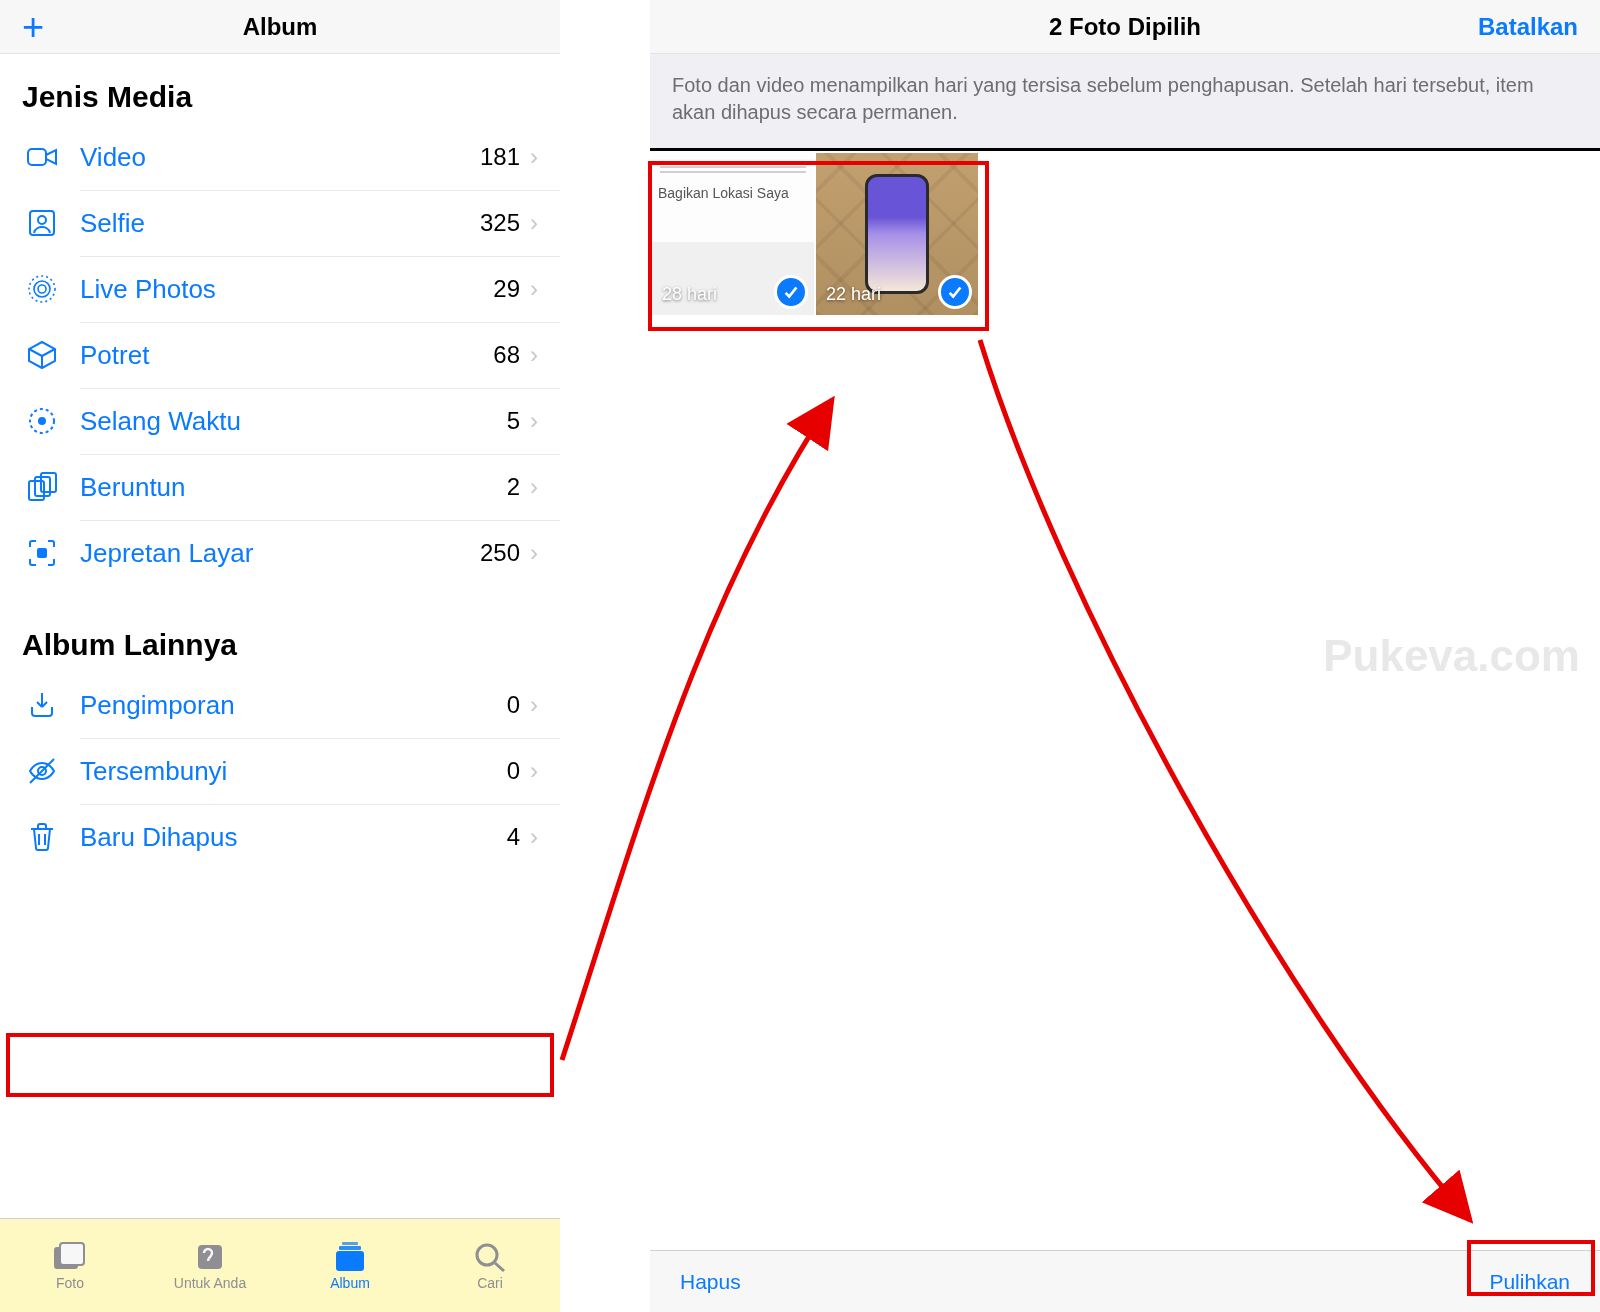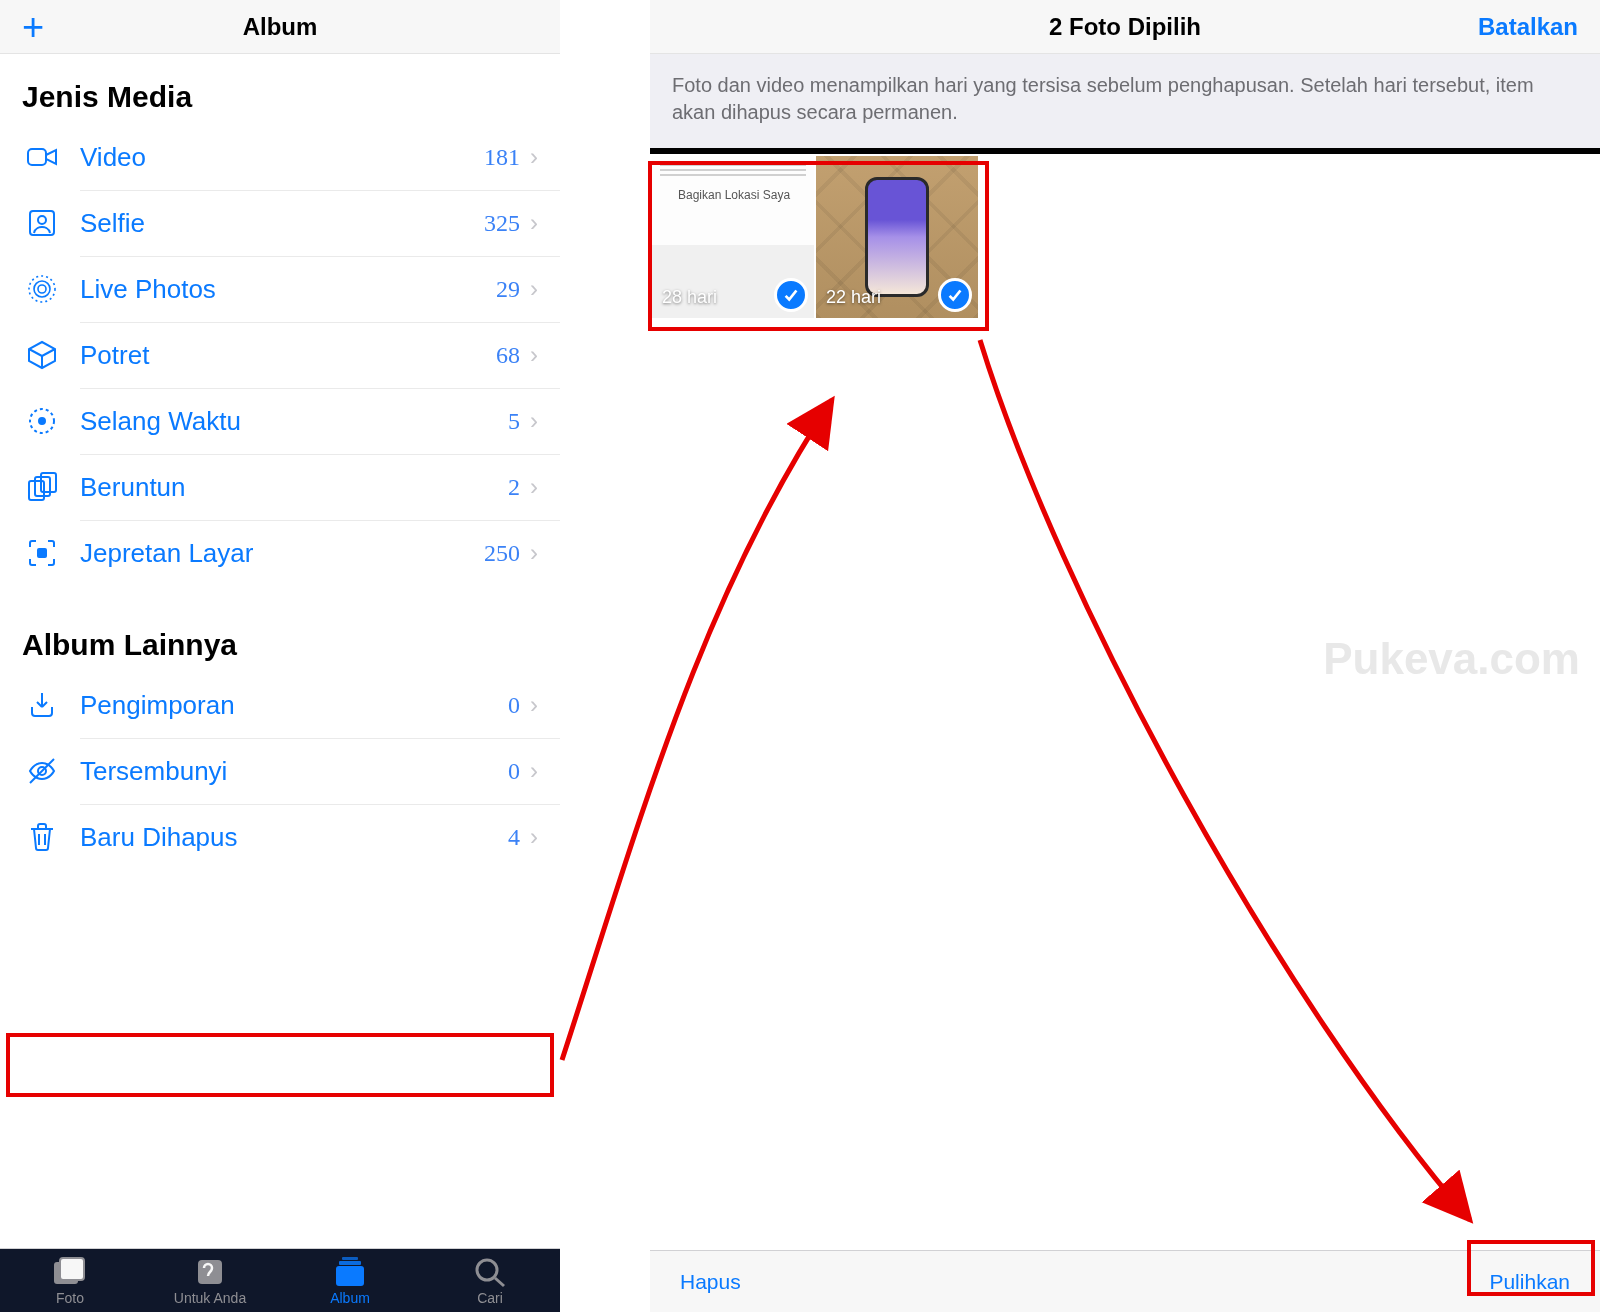--- a/index.html
+++ b/index.html
@@ -80,36 +80,35 @@
   flex-shrink: 0;
 }
 .row-icon svg { width: 32px; height: 32px; }
 .row-label {
   color: #0a7aff;
   font-size: 26px;
   margin-left: 18px;
   flex: 1;
 }
 .row-count {
-  color: #3b82f6;
+  color: #000000;
   font-size: 24px;
   margin-right: 10px;
-  font-family: Liberation Serif, serif;
 }
 .row-chevron { color: #c7c7cc; font-size: 24px; }
 
 .highlight-box {
   position: absolute;
   border: 4px solid #e60000;
   pointer-events: none;
 }
 
 .tabbar {
-  height: 64px;
-  background: #0f172a;
+  height: 94px;
+  background: #fef9c3;
   border-top: 1px solid #d1d1d4;
   display: flex;
 }
 .tab {
   flex: 1;
   display: flex;
   flex-direction: column;
   align-items: center;
   justify-content: center;
   gap: 2px;
@@ -144,21 +143,21 @@
   font-weight: 600;
   cursor: pointer;
   text-align: right;
 }
 .info-banner {
   background: #efeff4;
   color: #6d6d72;
   font-size: 20px;
   padding: 18px 22px 22px;
   line-height: 1.35;
-  border-bottom: 6px solid #000000;
+  border-bottom: 3px solid #000000;
 }
 .grid-area {
   flex: 1;
   position: relative;
   padding: 2px;
 }
 .thumb-row {
   display: flex;
   gap: 2px;
 }
@@ -168,21 +167,21 @@
   position: relative;
   background: #d8c9a8;
   overflow: hidden;
 }
 .thumb.t1 { background: linear-gradient(#fdfdfd 0 55%, #f0f0f0 55% 100%); }
 .thumb.t1 .fake-lines {
   position: absolute; top: 8px; left: 8px; right: 8px;
   height: 14px; background: repeating-linear-gradient(#d0d0d0 0 2px, transparent 2px 5px);
 }
 .thumb.t1 .fake-text {
-  position: absolute; top: 32px; left: 26px; font-size: 12px; color: #555;
+  position: absolute; top: 32px; left: 6px; font-size: 14px; color: #555;
 }
 .thumb.t2 {
   background:
     repeating-linear-gradient(45deg, rgba(0,0,0,0.06) 0 4px, transparent 4px 40px),
     repeating-linear-gradient(-45deg, rgba(0,0,0,0.06) 0 4px, transparent 4px 40px),
     linear-gradient(#c2a070, #b08f60);
 }
 .phone-mock {
   position: absolute;
   width: 64px; height: 120px;

